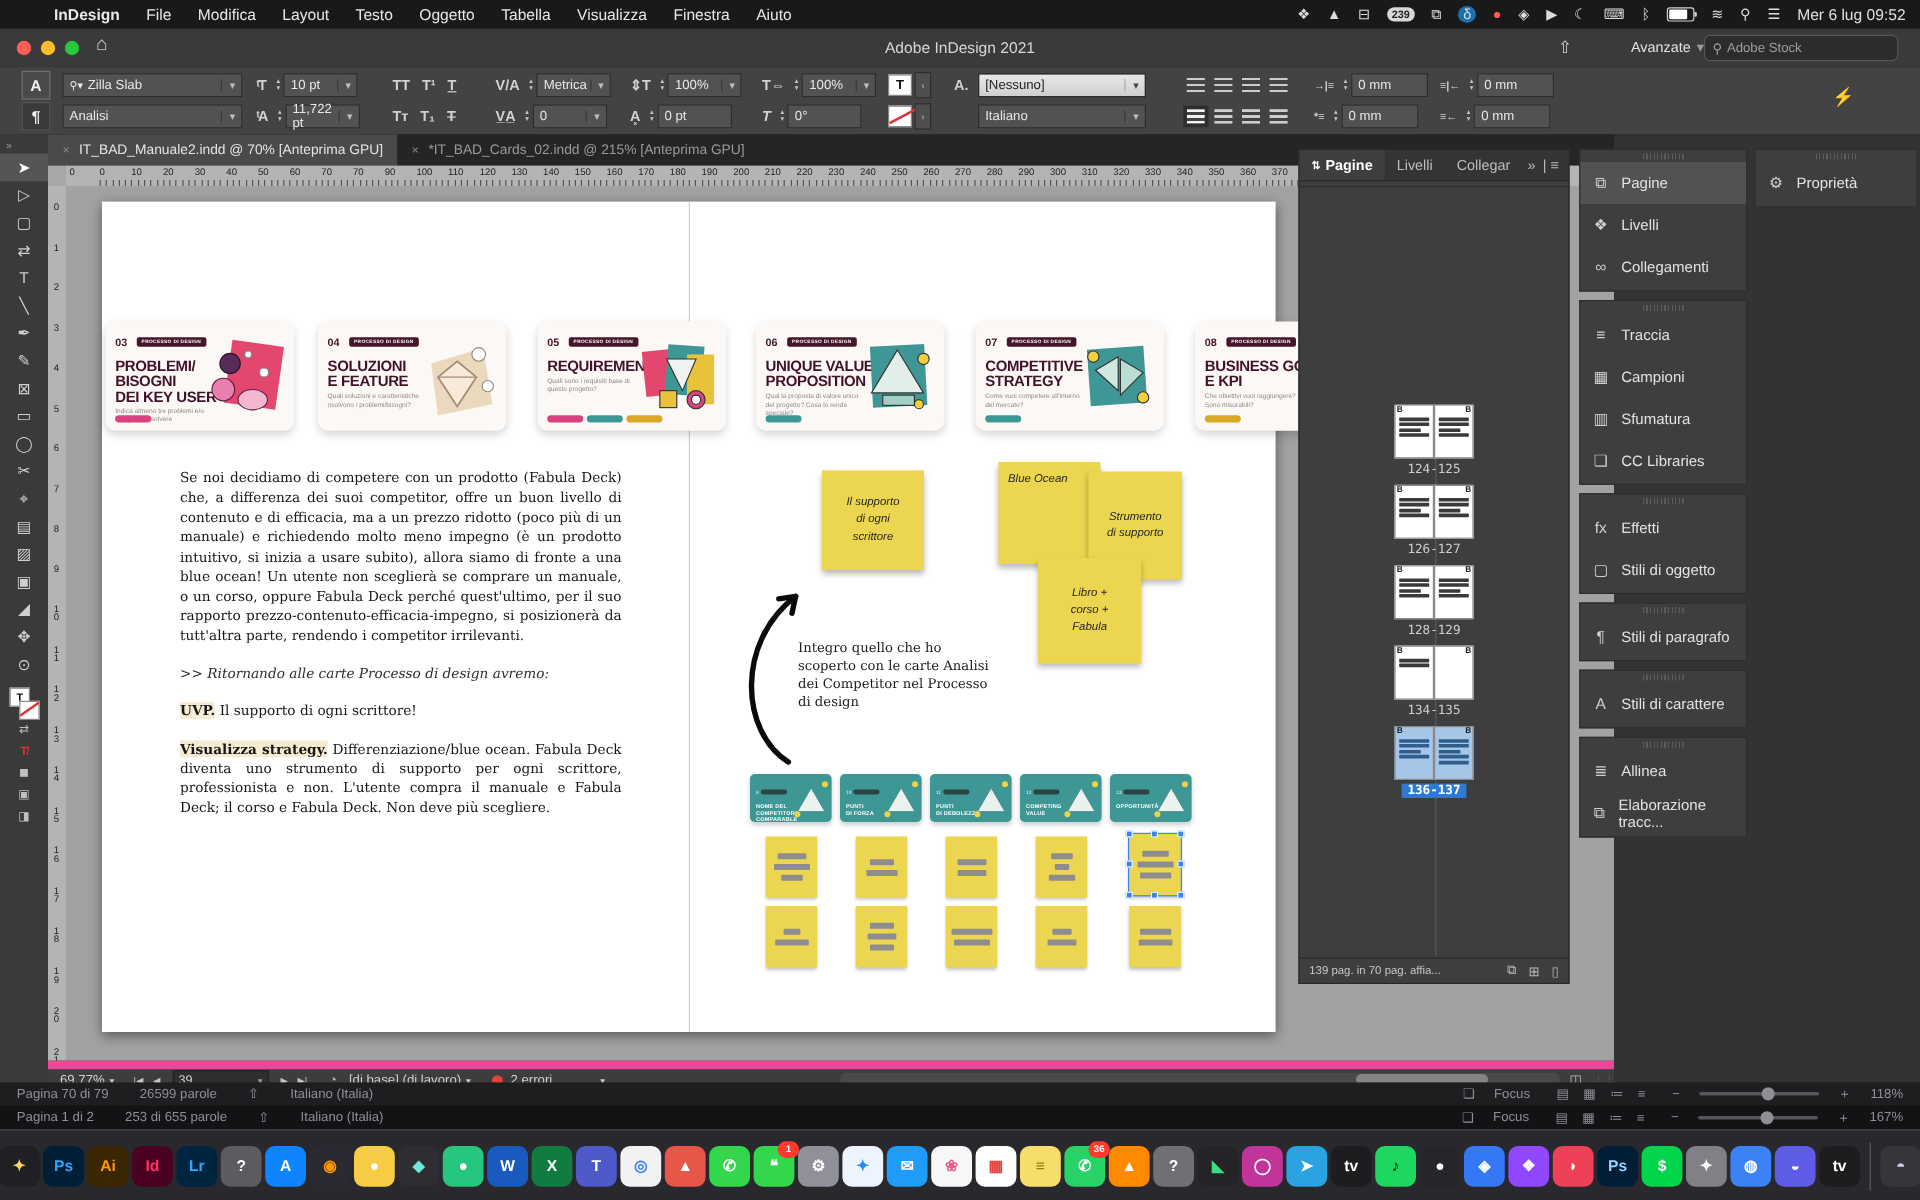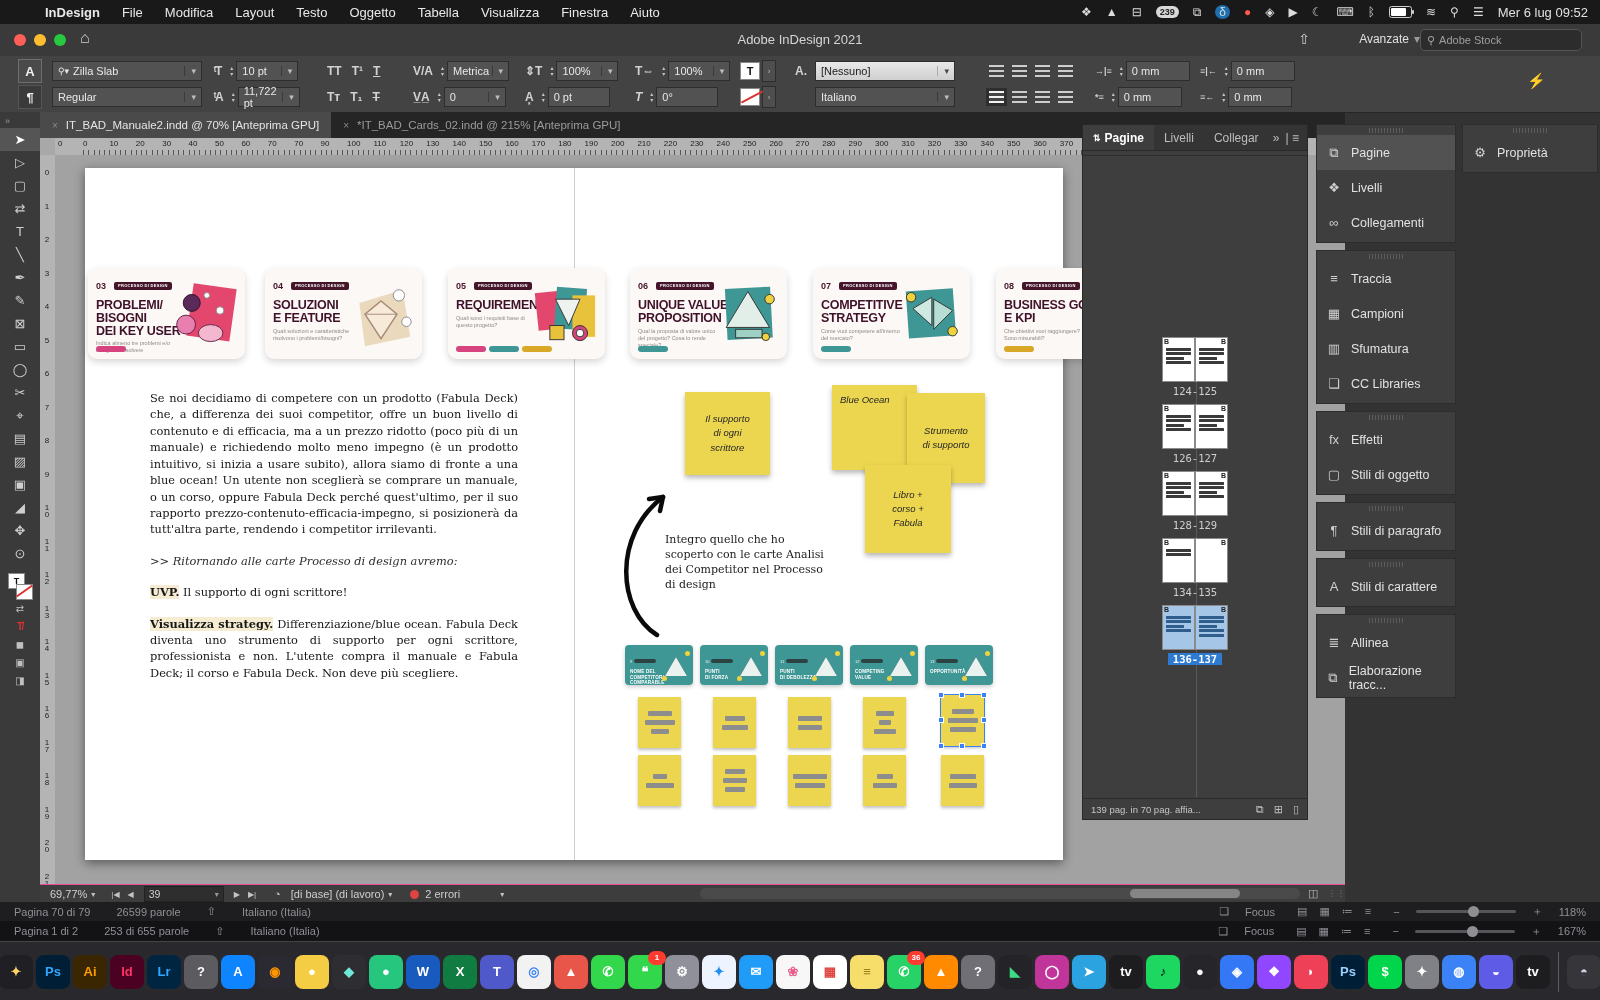--- a/index.html
+++ b/index.html
@@ -97,21 +97,21 @@
   .ccard .tri{position:absolute;right:6px;top:12px;width:0;height:0;border-left:11px solid transparent;
     border-right:11px solid transparent;border-bottom:19px solid #e9f2ee;filter:drop-shadow(0 0 .5px #123);}
   .ccard .dot{position:absolute;width:5px;height:5px;border-radius:50%;background:#f0d23f;}
   
   .gnote{position:absolute;width:43px;height:51px;background:#ecd64f;box-shadow:0 2px 3px rgba(0,0,0,.25);
     display:flex;flex-direction:column;align-items:center;justify-content:center;gap:4px;}
   .gnote i{display:block;height:5px;background:#8d8d8d;border-radius:1px;}
   .gnote.sel{outline:1.5px solid #3b82f6;}
   .hnd{position:absolute;width:6px;height:6px;background:#3b82f6;border:1px solid #fff;box-sizing:border-box;}
   
-  #statusbar{position:absolute;left:0;top:772px;width:1305px;height:18px;background:#3d3d3d;border-top:1px solid #ec4899;
+  #statusbar{position:absolute;left:0;top:772px;width:1305px;height:18px;background:#3d3d3d;border-top:7px solid #ec4899;
     display:flex;align-items:center;color:#cfcfcf;font-size:11px;}
   .pgfield{width:70px;height:14px;background:#2e2e2e;border:1px solid #222;display:flex;align-items:center;
     padding:0 4px;margin:0 6px;font-size:10.5px;}
   .pgfield .cv{margin-left:auto;font-size:8px;color:#999;}
   .navb{font-size:8px;margin:0 4px;color:#c4c4c4;}
   .errdot{width:9px;height:9px;border-radius:50%;background:#e0443e;margin:0 6px 0 14px;}
   #hsb{position:absolute;left:660px;top:3px;width:600px;height:11px;background:#4a4a4a;border-radius:6px;}
   #hsb i{position:absolute;left:430px;top:1px;width:110px;height:9px;background:#858585;border-radius:5px;}
   #sb-spread{position:absolute;left:1268px;top:2px;color:#bbb;font-size:11px;}
   #sb-grip{position:absolute;left:1288px;top:4px;color:#777;font-size:8px;letter-spacing:1px;}
@@ -235,21 +235,21 @@
 
     <div class="cp r1" style="left:52px">
         <div class="cp-field" style="width:150px">
           <span style="font-size:9px;margin-right:4px">⚲▾</span>
           <span>Zilla Slab</span>
           <span class="cv">▾</span>
         </div>
       </div>
     <div class="cp r2" style="left:52px">
         <div class="cp-field" style="width:150px">
-          <span>Regular</span>
+          <span>Analisi</span>
           <span class="cv">▾</span>
         </div>
       </div>
 
     <div class="cp r1" style="left:210px">
         <span class="tglyph">ͭT</span>
         <span class="stp">▴<br>▾</span>
         <div class="cp-field" style="width:62px">
           <span>10 pt</span>
           <span class="cv">▾</span>

